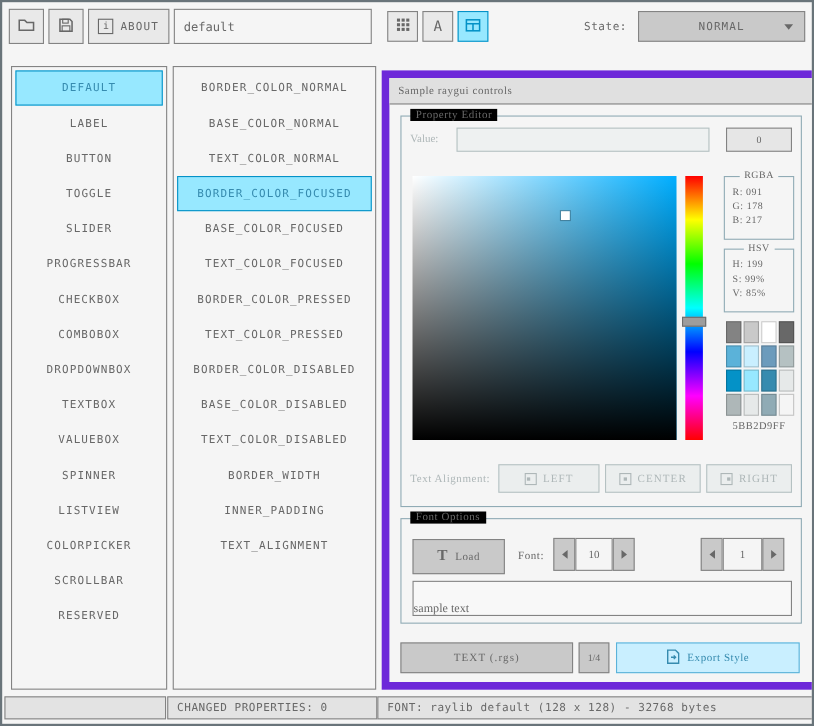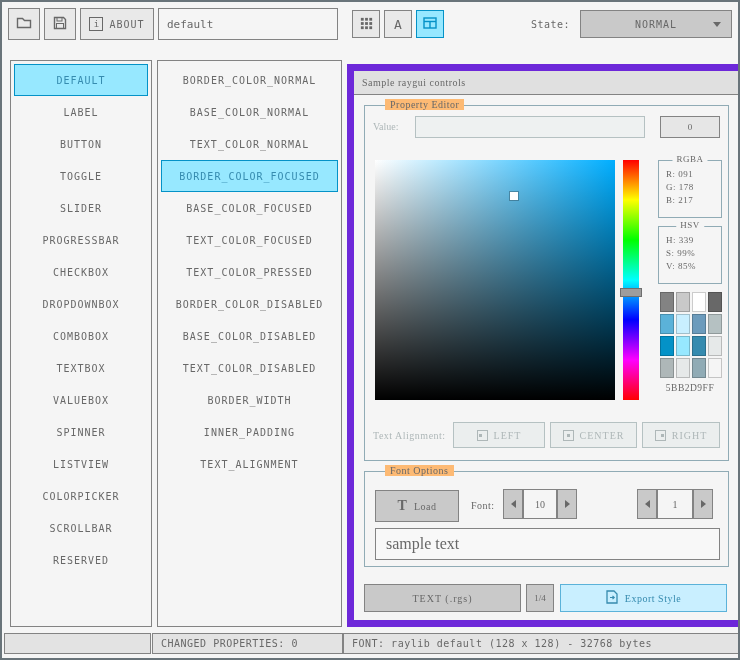--- a/index.html
+++ b/index.html
@@ -44,21 +44,21 @@
   .sample-window { position:absolute; left:345px; top:62px; width:443px; height:563px;
                    border:7px solid #6d28d9; background:#f5f5f5;font-family:Liberation Serif, serif; }
   .titlebar { height:24px; background:#e0e0e0; border-bottom:1px solid #838383;
               display:flex; align-items:center; padding:0 3px 0 8px;
               font-size:10px; letter-spacing:0.5px; }
   .close-btn { margin-left:auto; width:18px; height:18px; border:1px solid #838383;
                background:#e9e9e9; display:flex; align-items:center; justify-content:center;
                font-size:11px; color:#686868; }
 
   .groupbox { position:absolute; border:1px solid #90abb5; }
-  .gb-title { position:absolute; top:-7px; left:20px; background:#fdba74; padding:0 5px;
+  .gb-title { position:absolute; top:-7px; left:8px; background:#000000; padding:0 5px;
               font-size:10px; letter-spacing:0.5px; color:#686868; white-space:nowrap; }
   .pe-group { left:10px; top:34px;  width:365px; height:356px; }
   .fo-group { left:10px; top:400px; width:365px; height:96px; }
 
   
   .value-label { position:absolute; left:8px; top:15px; font-size:10px; color:#aeb7b8; }
   .value-input { position:absolute; left:50px; top:10px; width:230px; height:22px;
                  border:1px solid #b5c1c2; background:#eef1f1; font-family:inherit;
                  font-size:10px; padding-left:6px; color:#aeb7b8; outline:none; }
   .value-btn { position:absolute; left:295px; top:10px; width:60px; height:22px;
@@ -114,22 +114,22 @@
   .spin-value { position:absolute; top:17px; height:30px; border:1px solid #838383;
                 background:#f5f5f5; display:flex; align-items:center; justify-content:center;
                 font-size:10px; }
   .size-dec { left:138px; } .size-box { left:158px; width:34px; } .size-inc { left:192px; }
   .sp-dec { left:272px; } .sp-box { left:292px; width:36px; } .sp-inc { left:328px; }
   .arrow-l { width:0; height:0; border-top:4px solid transparent;
              border-bottom:4px solid transparent; border-right:5px solid #686868; }
   .arrow-r { width:0; height:0; border-top:4px solid transparent;
              border-bottom:4px solid transparent; border-left:5px solid #686868; }
   .sample-box { position:absolute; left:10px; top:56px; width:345px; height:32px;
-                border:1px solid #838383; background:#f8f8f8; display:flex; align-items:center;
-                padding-left:10px; font-size:16px; }
+                border:1px solid #838383; background:#f8f8f8; display:flex; align-items:flex-end;
+                font-size:11px; }
 
   
   .format-btn { position:absolute; left:10px; top:513px; width:157px; height:28px;
                 background:#c9c9c9; border:1px solid #838383; display:flex; align-items:center;
                 justify-content:center; font-size:10px; letter-spacing:1px; color:#686868; }
   .page-btn { position:absolute; left:172px; top:513px; width:28px; height:28px;
               background:#c9c9c9; border:1px solid #838383; display:flex; align-items:center;
               justify-content:center; font-size:9px; color:#686868; }
   .export-btn { position:absolute; left:206px; top:513px; width:167px; height:28px;
                 background:#c9efff; border:1px solid #5bb2d9; color:#368baf; display:flex;
@@ -208,38 +208,39 @@
   </div>
 
   <div class="panel controls-list">
       <div class="list-item selected">DEFAULT</div>
       <div class="list-item">LABEL</div>
       <div class="list-item">BUTTON</div>
       <div class="list-item">TOGGLE</div>
       <div class="list-item">SLIDER</div>
       <div class="list-item">PROGRESSBAR</div>
       <div class="list-item">CHECKBOX</div>
+      <div class="list-item">COMBOBOX</div>
       <div class="list-item">DROPDOWNBOX</div>
-      <div class="list-item">COMBOBOX</div>
       <div class="list-item">TEXTBOX</div>
       <div class="list-item">VALUEBOX</div>
       <div class="list-item">SPINNER</div>
       <div class="list-item">LISTVIEW</div>
       <div class="list-item">COLORPICKER</div>
       <div class="list-item">SCROLLBAR</div>
       <div class="list-item">RESERVED</div>
     </div>
 
   <div class="panel properties-list">
       <div class="list-item">BORDER_COLOR_NORMAL</div>
       <div class="list-item">BASE_COLOR_NORMAL</div>
       <div class="list-item">TEXT_COLOR_NORMAL</div>
       <div class="list-item selected">BORDER_COLOR_FOCUSED</div>
       <div class="list-item">BASE_COLOR_FOCUSED</div>
       <div class="list-item">TEXT_COLOR_FOCUSED</div>
+      <div class="list-item">BORDER_COLOR_PRESSED</div>
       <div class="list-item">TEXT_COLOR_PRESSED</div>
       <div class="list-item">BORDER_COLOR_DISABLED</div>
       <div class="list-item">BASE_COLOR_DISABLED</div>
       <div class="list-item">TEXT_COLOR_DISABLED</div>
       <div class="list-item">BORDER_WIDTH</div>
       <div class="list-item">INNER_PADDING</div>
       <div class="list-item">TEXT_ALIGNMENT</div>
     </div>
 
   <div class="sample-window">
@@ -266,21 +267,21 @@
         <span class="mini-title">RGBA</span>
         <div class="mini-lines">
           <span>R: 091</span>
           <span>G: 178</span>
           <span>B: 217</span>
         </div>
       </div>
       <div class="mini-group hsv-group">
         <span class="mini-title">HSV</span>
         <div class="mini-lines">
-          <span>H: 339</span>
+          <span>H: 199</span>
           <span>S: 99%</span>
           <span>V: 85%</span>
         </div>
       </div>
 
       <div class="palette">
           <div class="swatch" style="background: rgb(131, 131, 131);"></div>
           <div class="swatch" style="background: rgb(201, 201, 201);"></div>
           <div class="swatch" style="background: rgb(255, 255, 255);"></div>
           <div class="swatch" style="background: rgb(104, 104, 104);"></div>

